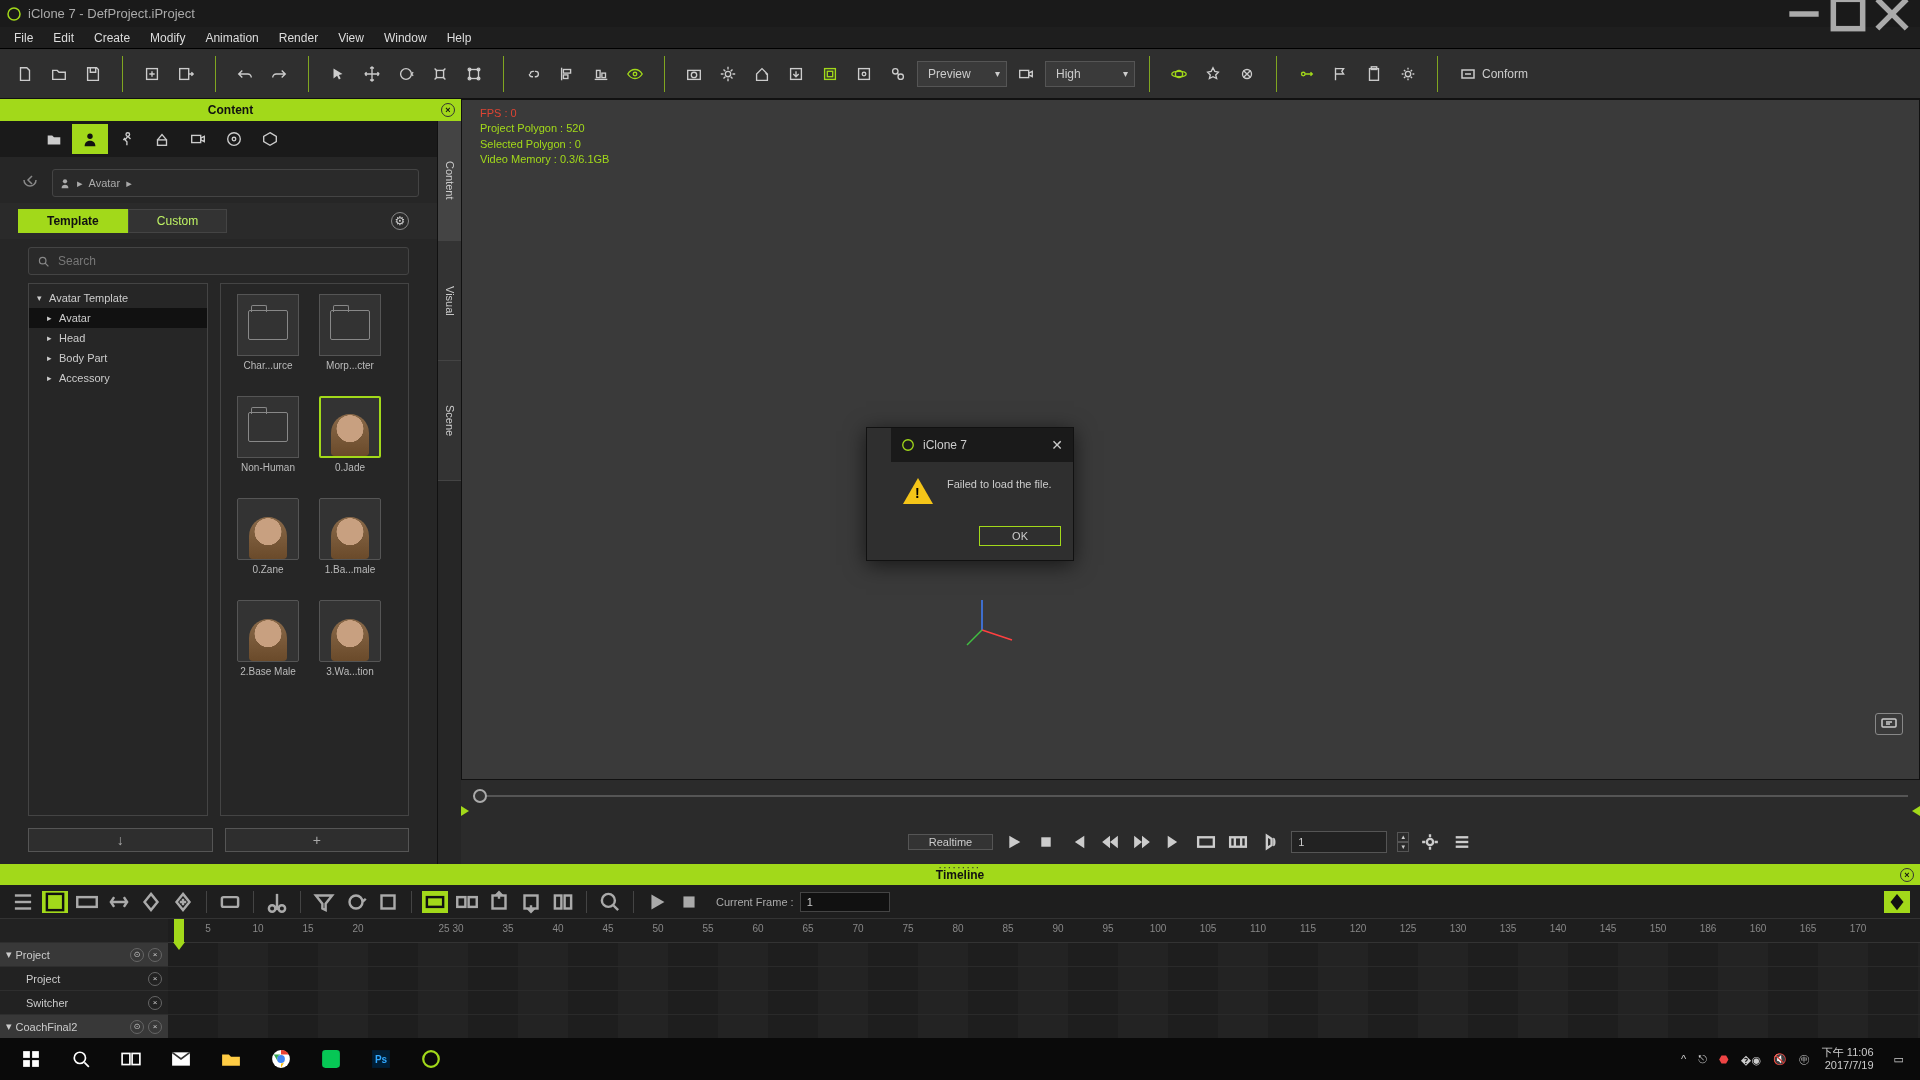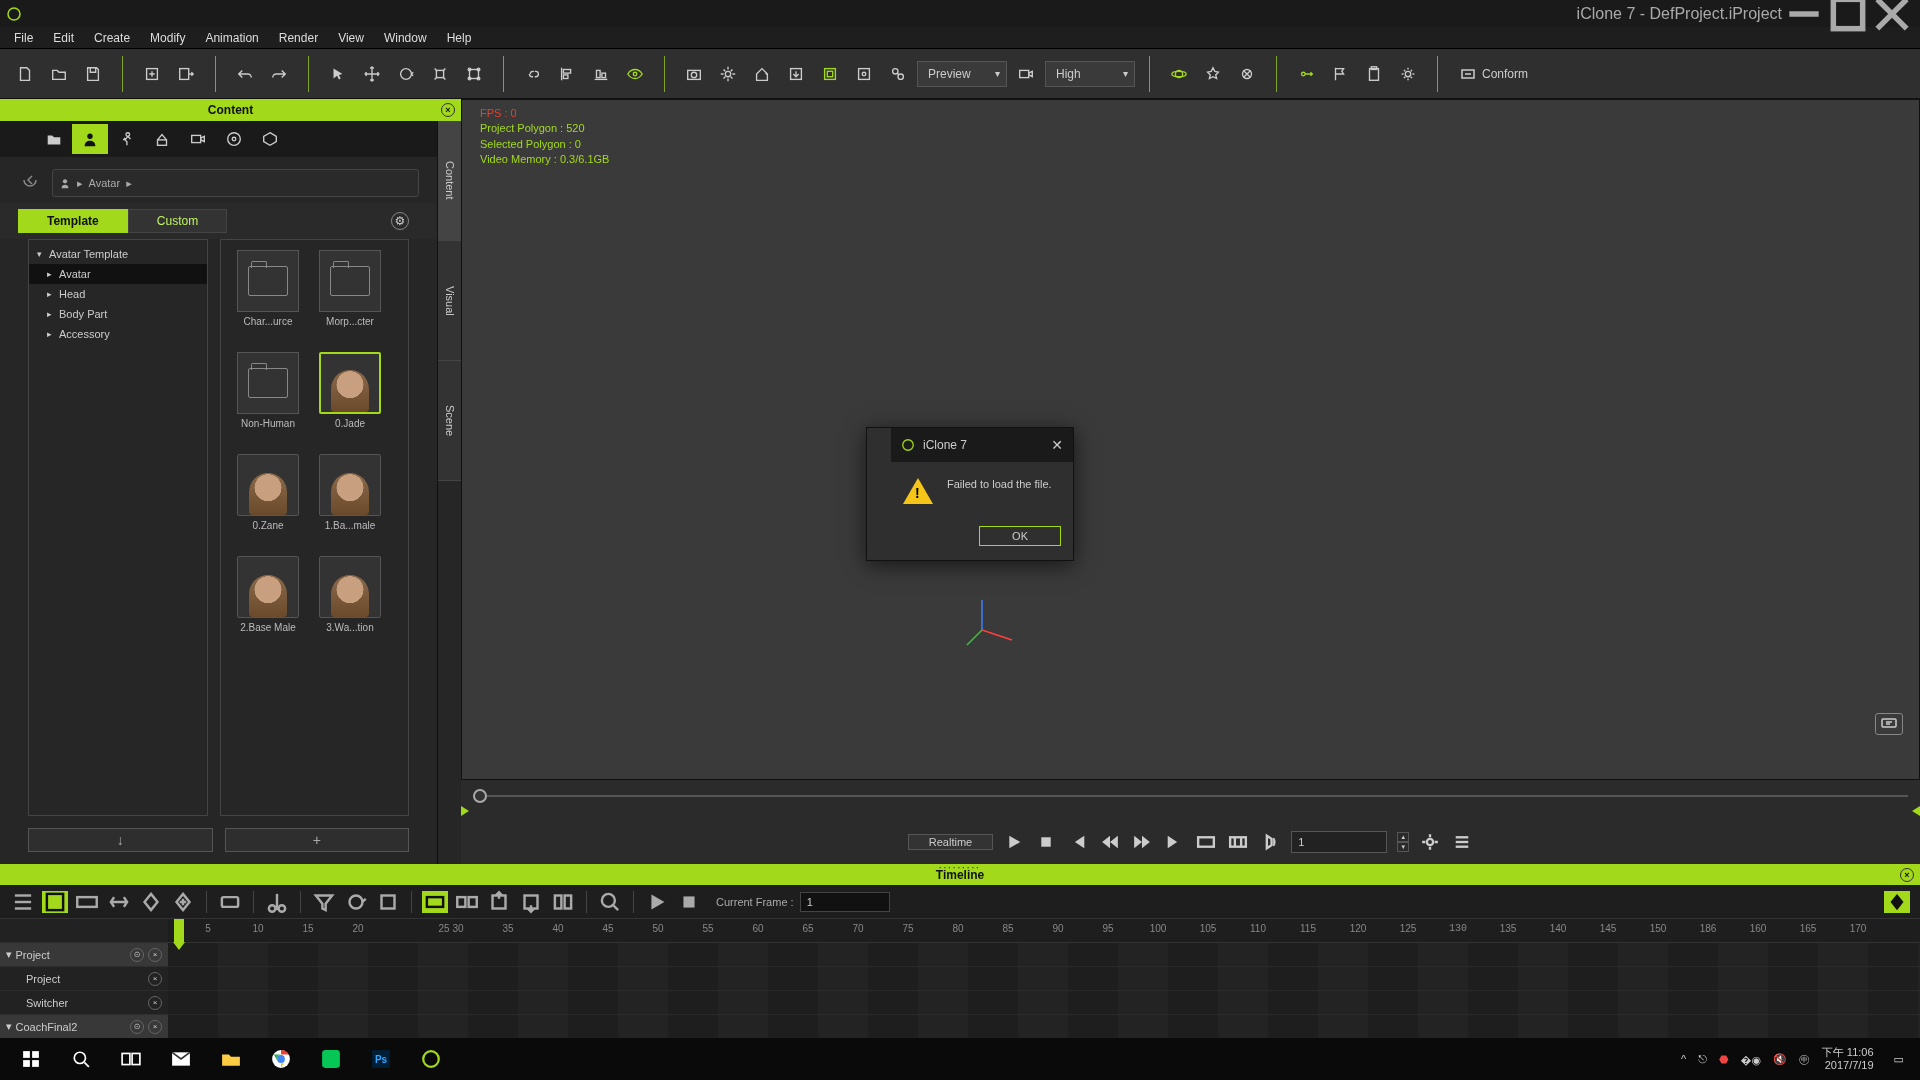--- a/index.html
+++ b/index.html
@@ -1,21 +1,21 @@
 <!DOCTYPE html>
 <html><head>
 <meta charset="utf-8">
 <style>
 * { margin:0; padding:0; box-sizing:border-box; font-family:"Segoe UI",Arial,sans-serif; }
 body { width:1920px; height:1080px; background:#2a2a2a; color:#ccc; overflow:hidden; font-size:12px; position:relative; }
 
 
 .titlebar { height:27px; background:#1a1a1a; display:flex; align-items:center; padding:0 6px; color:#aaa; }
 .titlebar .app-icon { width:16px; height:16px; margin-right:6px; display:inline-flex; }
-.titlebar .title { flex:1; font-size:16px;text-align:right; }
+.titlebar .title { flex:1; font-size:13px; }
 .titlebar .winbtn { width:44px; height:27px; display:flex; align-items:center; justify-content:center; color:#aaa; }
 
 
 .menubar { height:22px; background:#1e1e1e; display:flex; align-items:center; padding:0 4px; border-bottom:1px solid #000; }
 .menubar .item { padding:2px 10px; font-size:12px; color:#ddd; }
 
 
 .toolbar { height:50px; background:#2f2f2f; display:flex; align-items:center; padding:0 10px; border-bottom:1px solid #111; gap:4px; }
 .tb-btn { width:30px; height:30px; display:flex; align-items:center; justify-content:center; color:#ccc; border-radius:2px; }
 .tb-btn svg { width:18px; height:18px; }
@@ -457,20 +457,27 @@
             <span>▸</span>
           </div>
         </div>
 
         <div class="tabs-row">
           <div class="tab active">Template</div>
           <div class="tab">Custom</div>
           <div class="gear">⚙</div>
         </div>
 
+        <div class="search-box">
+          <svg viewBox="0 0 16 16" width="13" height="13">
+              <circle cx="7" cy="7" r="4"></circle>
+              <line x1="10" y1="10" x2="14" y2="14"></line>
+            </svg>
+          <span style="color:#777">Search</span>
+        </div>
 
         <div class="browser">
           <div class="tree">
             <div class="tree-item">
                 <span class="arrow">▾</span>
                 <span>Avatar Template</span>
               </div>
             <div class="tree-item sel" style="padding-left:18px">
                 <span class="arrow">▸</span>
                 <span>Avatar</span>
@@ -828,21 +835,21 @@
           <div class="tick" style="left: 790px;">80</div>
           <div class="tick" style="left: 840px;">85</div>
           <div class="tick" style="left: 890px;">90</div>
           <div class="tick" style="left: 940px;">95</div>
           <div class="tick" style="left: 990px;">100</div>
           <div class="tick" style="left: 1040px;">105</div>
           <div class="tick" style="left: 1090px;">110</div>
           <div class="tick" style="left: 1140px;">115</div>
           <div class="tick" style="left: 1190px;">120</div>
           <div class="tick" style="left: 1240px;">125</div>
-          <div class="tick" style="left: 1290px; font-family: Liberation Mono, monospace;">130</div>
+          <div class="tick" style="left: 1290px;">130</div>
           <div class="tick" style="left: 1340px;">135</div>
           <div class="tick" style="left: 1390px;">140</div>
           <div class="tick" style="left: 1440px;">145</div>
           <div class="tick" style="left: 1490px;">150</div>
           <div class="tick" style="left: 1540px;">186</div>
           <div class="tick" style="left: 1590px;">160</div>
           <div class="tick" style="left: 1640px;">165</div>
           <div class="tick" style="left: 1690px;">170</div>
         </div>
       <div class="tl-track-row"></div>

